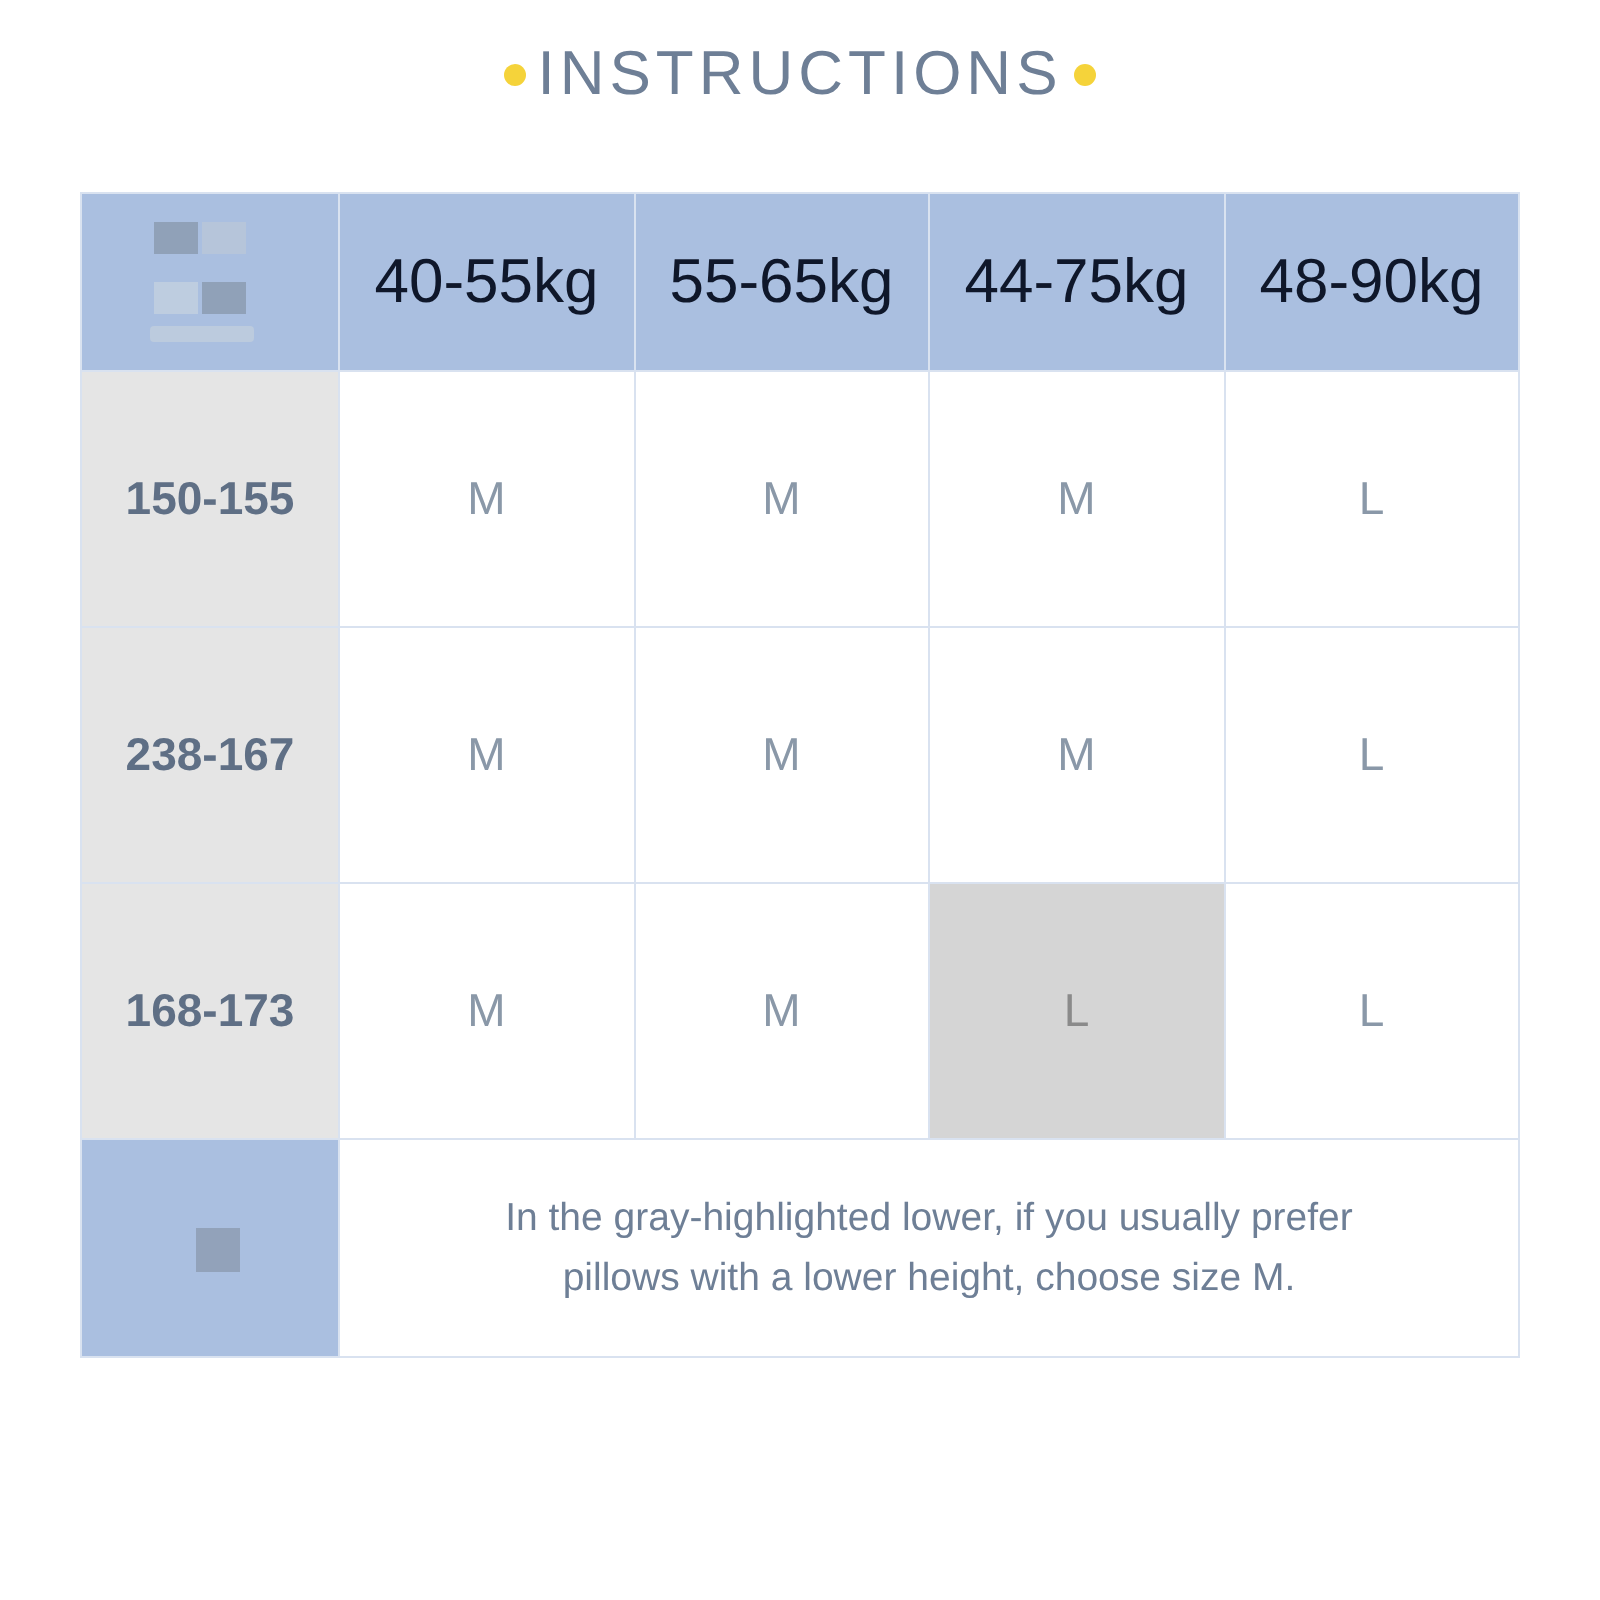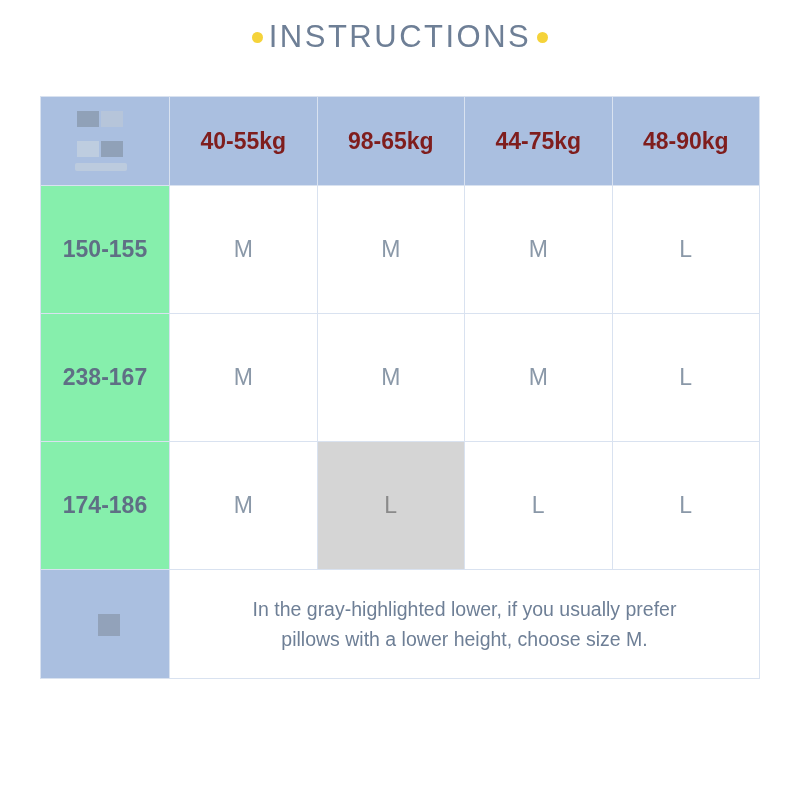--- a/index.html
+++ b/index.html
@@ -62,23 +62,23 @@
     border: 1px solid #d9e2f0;
     padding: 0;
     text-align: center;
     vertical-align: middle;
   }
 
   
   .hdr {
     background: #aabfe0;
     height: 88px;
-    color: #7f1d1d;
-    font-size: 23px;
-    font-weight: bold;
+    color: #0f172a;
+    font-size: 31px;
+    font-weight: normal;
   }
   .corner {
     background: #aabfe0;
     width: 128px;
   }
   .corner-inner {
     position: relative;
     width: 128px;
     height: 88px;
   }
@@ -88,21 +88,21 @@
     opacity: .85;
   }
   .cb1 { left: 36px; top: 14px; width: 22px; height: 16px; }
   .cb2 { left: 60px; top: 14px; width: 22px; height: 16px; background: #b8c6d8; }
   .cb3 { left: 36px; top: 44px; width: 22px; height: 16px; background: #c2cfdf; }
   .cb4 { left: 60px; top: 44px; width: 22px; height: 16px; background: #8c9bb0; }
   .cb5 { left: 34px; top: 66px; width: 52px; height: 8px; background: #bfccdd; border-radius: 2px; }
 
   
   .rowlabel {
-    background: #86efac;
+    background: #e5e5e5;
     color: #5f6f85;
     font-size: 23px;
     font-weight: bold;
     height: 127px;
     width: 128px;
   }
 
   
   .cell {
     background: #ffffff;
@@ -162,49 +162,49 @@
           <td class="corner">
             <div class="corner-inner">
               <span class="corner-bar cb1"></span>
               <span class="corner-bar cb2"></span>
               <span class="corner-bar cb3"></span>
               <span class="corner-bar cb4"></span>
               <span class="corner-bar cb5"></span>
             </div>
           </td>
           <td class="hdr">40-55kg</td>
-          <td class="hdr">98-65kg</td>
+          <td class="hdr">55-65kg</td>
           <td class="hdr">44-75kg</td>
           <td class="hdr">48-90kg</td>
         </tr>
 
         <tr>
           <td class="rowlabel">150-155</td>
           <td class="cell">M</td>
           <td class="cell">M</td>
           <td class="cell">M</td>
           <td class="cell">L</td>
         </tr>
 
         <tr>
           <td class="rowlabel">238-167</td>
           <td class="cell">M</td>
           <td class="cell">M</td>
           <td class="cell">M</td>
           <td class="cell">L</td>
         </tr>
 
-
-        <tr>
-          <td class="rowlabel">174-186</td>
+        <tr>
+          <td class="rowlabel">168-173</td>
+          <td class="cell">M</td>
           <td class="cell">M</td>
           <td class="cell hl">L</td>
           <td class="cell">L</td>
-          <td class="cell">L</td>
-        </tr>
+        </tr>
+
 
         <tr>
           <td class="note-icon-cell">
             <div class="note-icon-inner">
               <span class="note-sq"></span>
             </div>
           </td>
           <td class="note-cell" colspan="4">
             <div>In the gray-highlighted lower, if you usually prefer</div>
             <div>pillows with a lower height, choose size M.</div>

